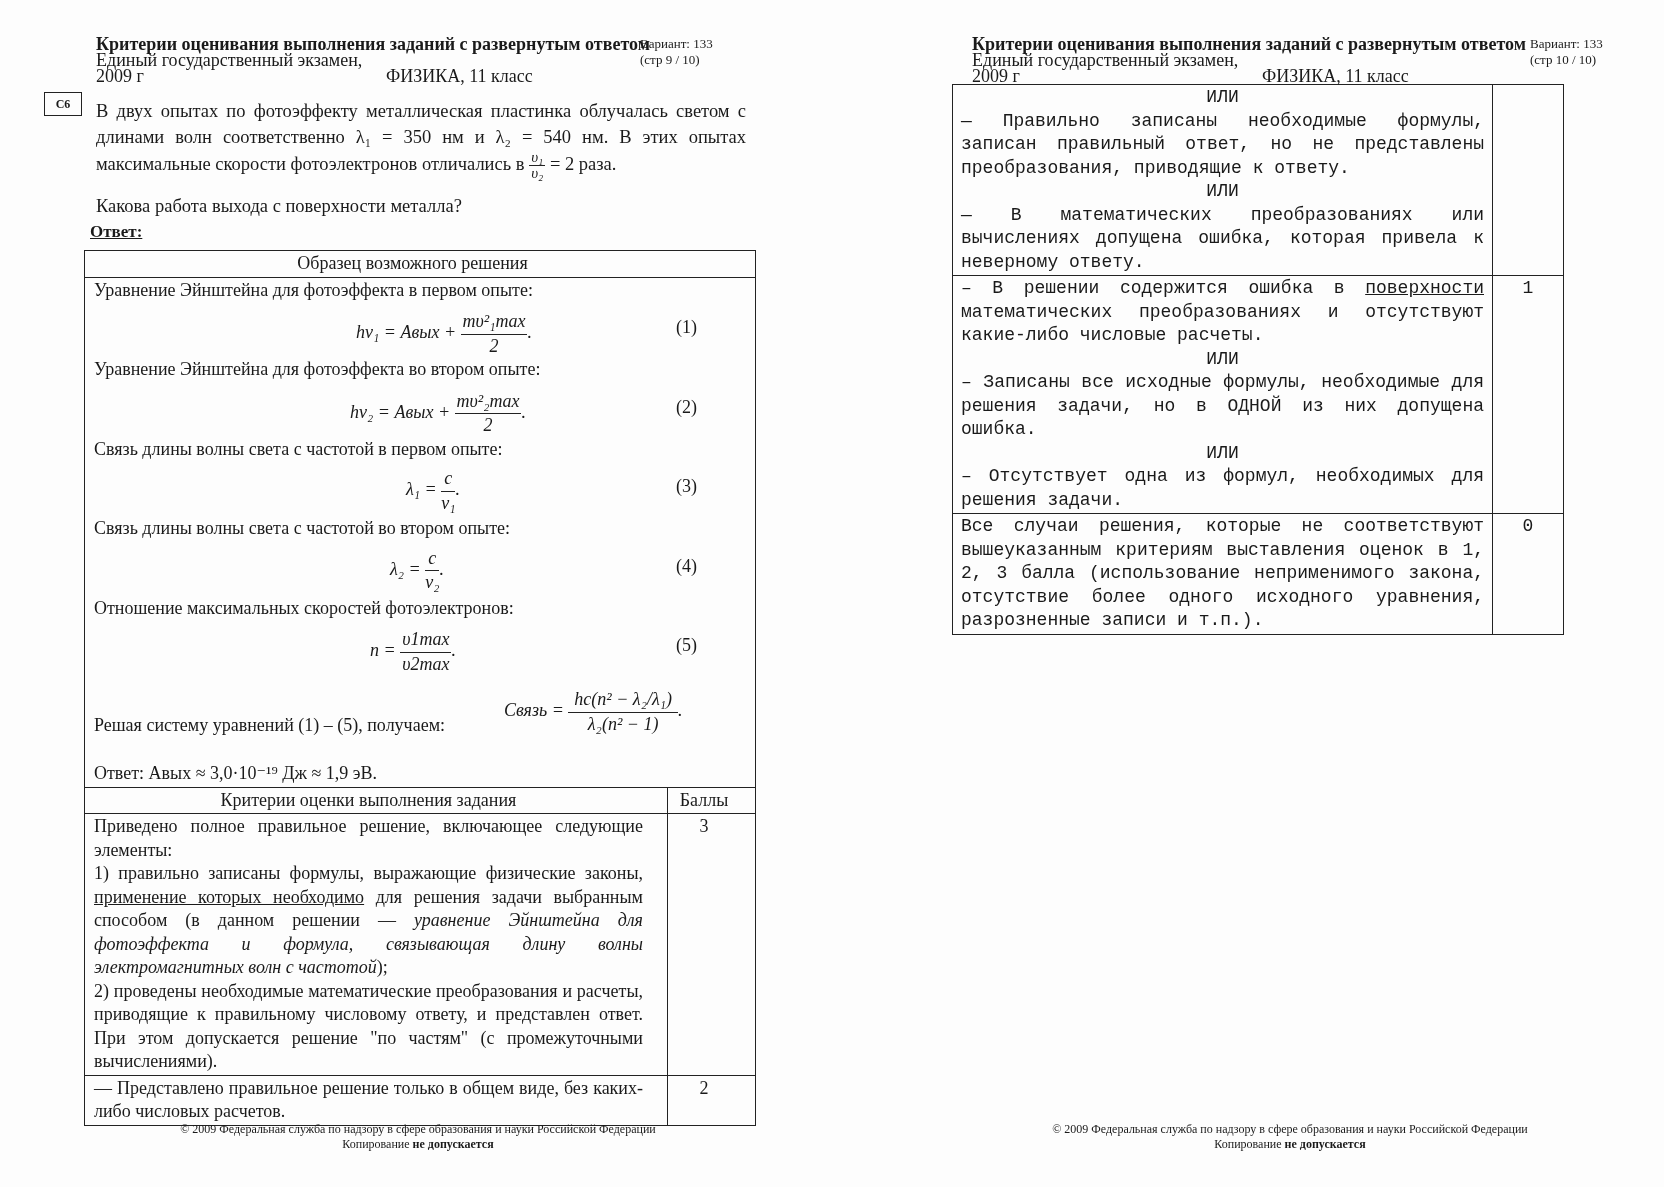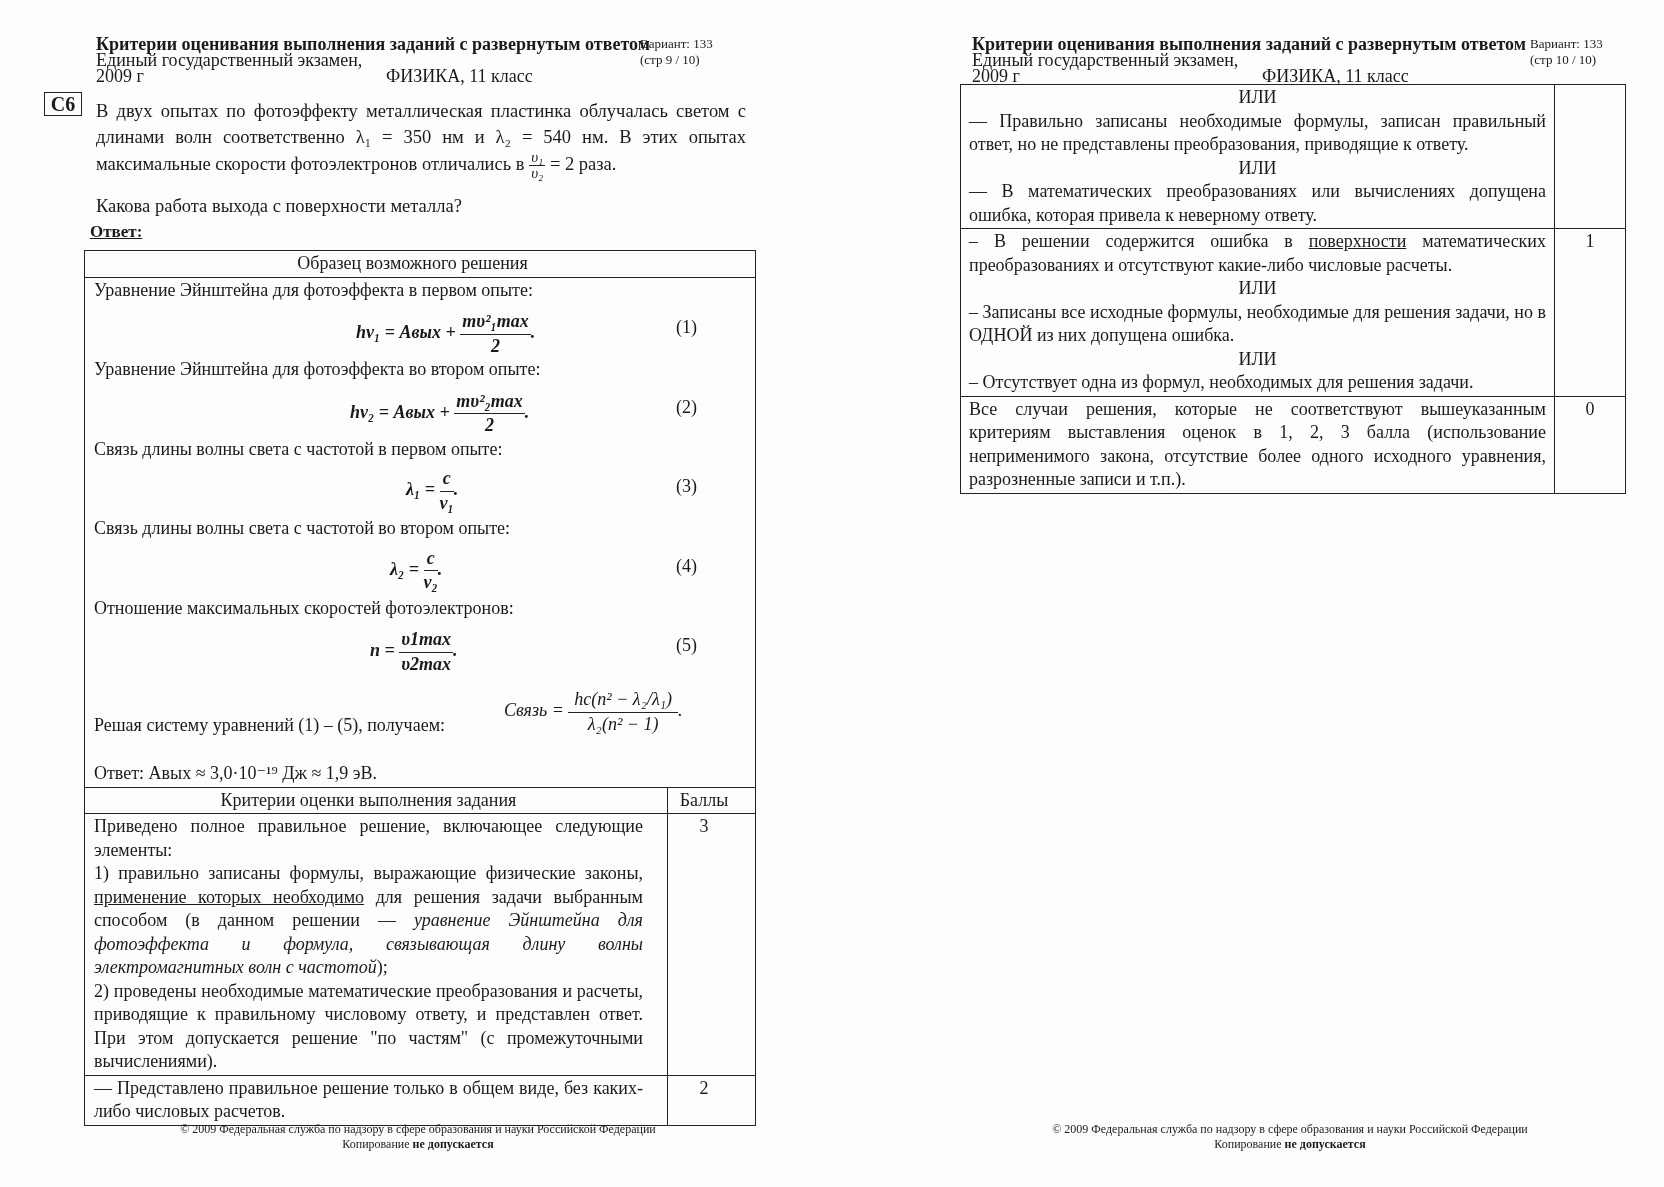--- a/index.html
+++ b/index.html
@@ -8,41 +8,41 @@
   .page.left{left:0;}
   .page.right{left:880px;}
   .hdr{position:absolute;top:36px;font-size:18px;line-height:16px;}
   .hdr .title{font-weight:bold;}
   .hdr .sub span{display:inline-block;}
   .hdr-right{position:absolute;top:36px;font-size:13px;line-height:16px;text-align:right;}
   .left .hdr{left:96px;}
   .left .hdr-right{left:640px;width:110px;text-align:left;}
   .right .hdr{left:92px;}
   .right .hdr-right{left:650px;width:110px;text-align:left;}
-  .task-label{position:absolute;left:44px;top:92px;width:36px;height:22px;border:1.5px solid #222;font-weight:bold;font-size:20px;text-align:center;line-height:22px;}
+  .task-label{position:absolute;left:44px;top:92px;width:36px;height:22px;border:1.5px solid #222;font-weight:bold;font-size:12px;text-align:center;line-height:22px;}
   .task-text{position:absolute;left:96px;top:98px;width:650px;font-size:18.5px;line-height:26px;text-align:justify;}
   .question{position:absolute;left:96px;top:196px;font-size:18.5px;}
   .answer-label{position:absolute;left:90px;top:222px;font-size:17px;font-weight:bold;text-decoration:underline;}
   table{border-collapse:collapse;font-size:18px;line-height:23.5px;}
   td,th{border:1.2px solid #222;vertical-align:top;padding:1px 8px;font-weight:normal;}
   .sol{position:absolute;left:84px;top:250px;width:672px;}
   .sol td{padding:1px 24px 1px 9px;}
   .center{text-align:center;}
   .formula{position:relative;height:56px;font-style:italic;}
-  .formula .eq{position:absolute;top:0;font-family:"Liberation Serif",serif;font-weight:bold;}
+  .formula .eq{position:absolute;top:0;font-family:"Liberation Serif",serif;}
   .formula .num{position:absolute;right:34px;top:14px;font-style:normal;}
   .frac{display:inline-block;vertical-align:middle;text-align:center;}
   .frac .n{display:block;border-bottom:1px solid #222;padding:0 2px;}
   .frac .d{display:block;}
   .crit td{text-align:justify;}
   .crit .pts{text-align:center;width:54px;}
   .u{text-decoration:underline;}
   .it{font-style:italic;}
   .or{text-align:center;}
-  .rtab{position:absolute;left:80px;top:84px;width:666px;}
+  .rtab{position:absolute;left:72px;top:84px;width:612px;font-family:Liberation Mono, monospace;}
   .footer{position:absolute;top:1122px;font-size:12px;line-height:15px;text-align:center;width:640px;}
   .left .footer{left:98px;}
   .right .footer{left:90px;}
 </style>
 </head>
 <body>
 
 <div class="page left">
   <div class="hdr">
     <div class="title">Критерии оценивания выполнения заданий с развернутым ответом</div>

